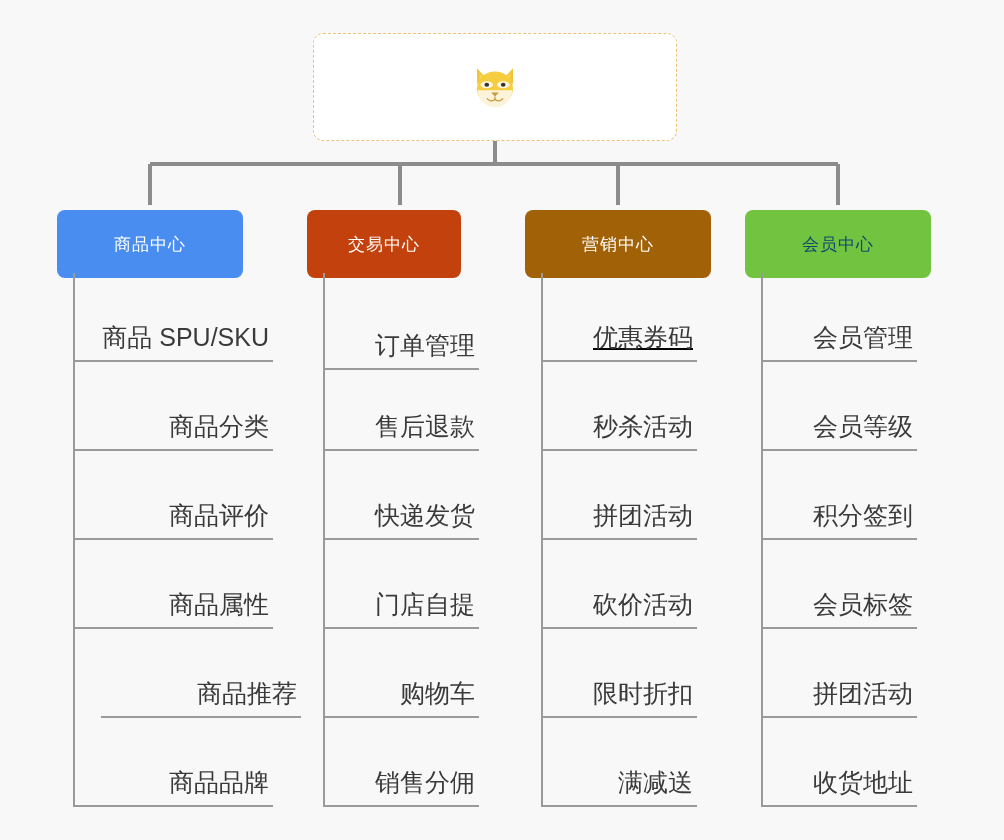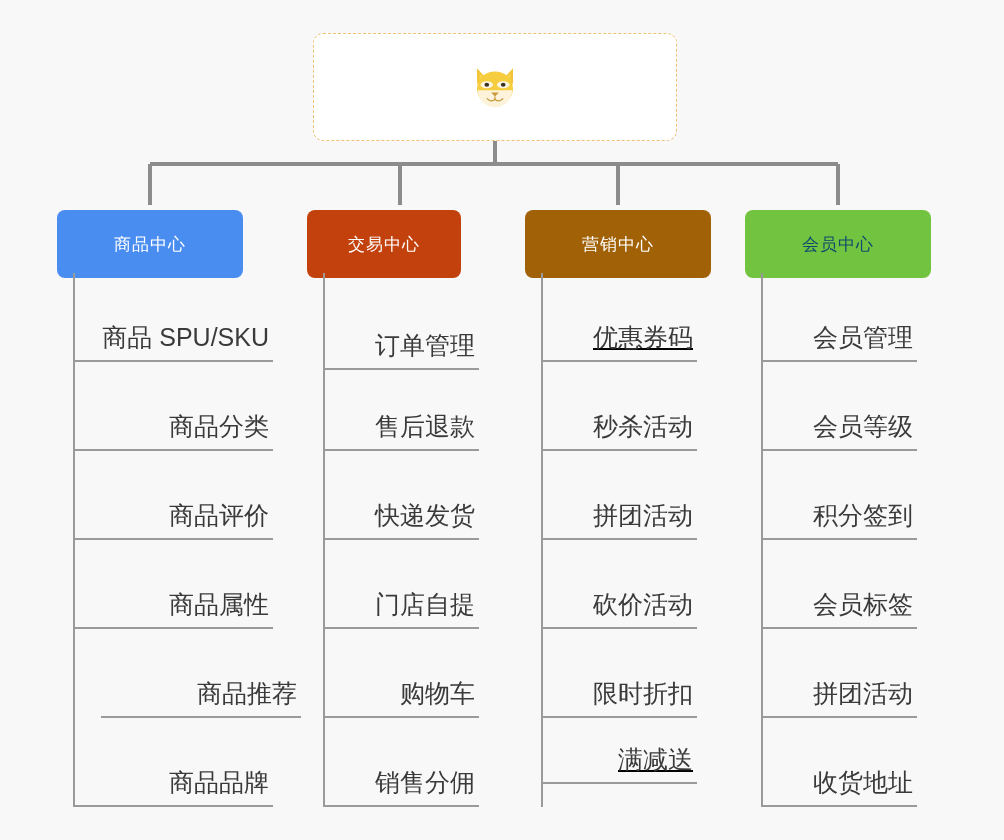--- a/index.html
+++ b/index.html
@@ -213,21 +213,21 @@
         </div>
         <div class="leaf-item" style="top: 178px; width: 156px; border-bottom-color: rgb(154, 154, 154);">
           <span class="leaf-label">拼团活动</span>
         </div>
         <div class="leaf-item" style="top: 267px; width: 156px; border-bottom-color: rgb(154, 154, 154);">
           <span class="leaf-label">砍价活动</span>
         </div>
         <div class="leaf-item" style="top: 356px; width: 156px; border-bottom-color: rgb(154, 154, 154);">
           <span class="leaf-label">限时折扣</span>
         </div>
-        <div class="leaf-item" style="top: 422px; width: 156px; border-bottom-color: rgb(154, 154, 154); text-decoration: underline;">
+        <div class="leaf-item" style="top: 445px; width: 156px; border-bottom-color: rgb(154, 154, 154);">
           <span class="leaf-label">满减送</span>
         </div>
       </div>
       <div class="cat-box" style="left: 745px; width: 186px; background: rgb(114, 196, 64); color: #0c4a6e;">
         <span>会员中心</span>
       </div>
       <div class="leaf-col" style="left: 761px;">
         <div class="leaf-trunk" style="height: 534px; background: rgb(154, 154, 154);"></div>
         <div class="leaf-item" style="top: 0px; width: 156px; border-bottom-color: rgb(154, 154, 154);">
           <span class="leaf-label">会员管理</span>

